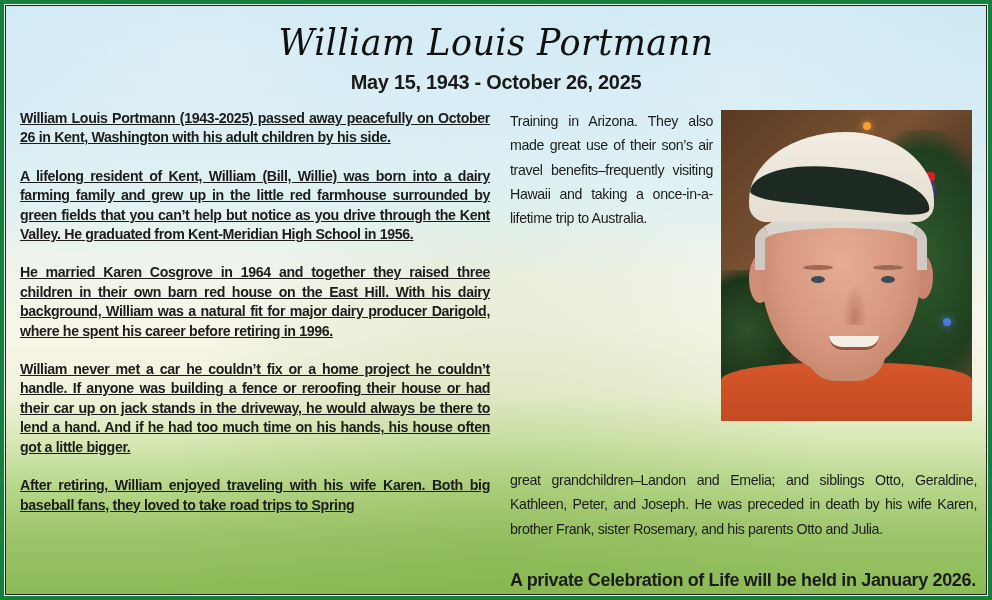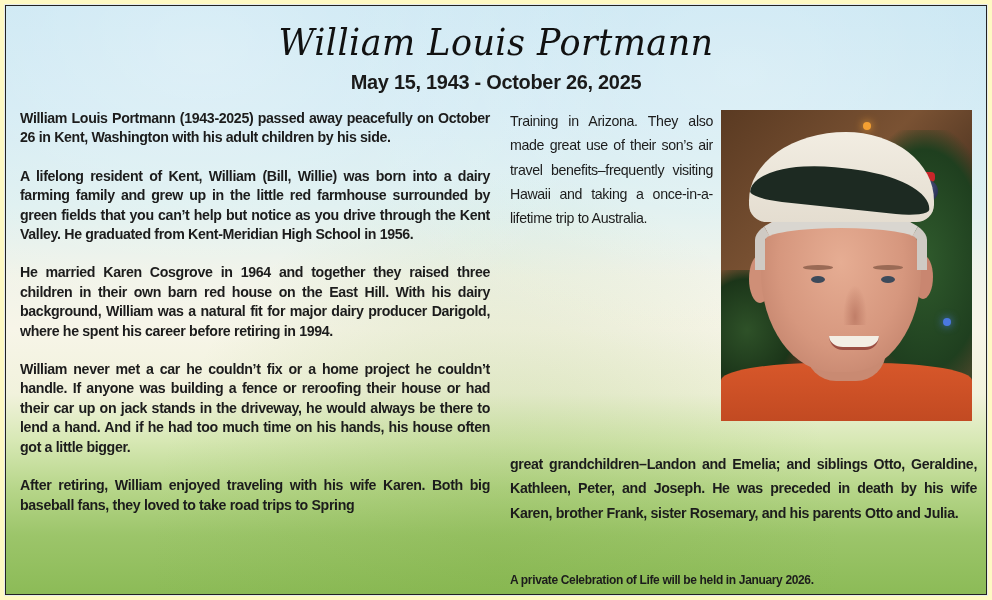--- a/index.html
+++ b/index.html
@@ -1,21 +1,21 @@
 <!DOCTYPE html>
 <html><head>
 <meta charset="utf-8">
 <style>
   * { margin: 0; padding: 0; box-sizing: border-box; }
   html, body { width: 992px; height: 600px; overflow: hidden; background: #1a1a1a; }
   body { font-family: "Liberation Sans", sans-serif; }
 
   .frame {
     position: absolute; left: 0; top: 0; width: 992px; height: 600px;
-    background: #fef9c3;
+    background: #15803d;
     padding: 4px;
   }
   .frame-inner {
     position: relative; width: 100%; height: 100%;
     border: 1px solid #e8ecea;
     padding: 1px;
     background: #222;
   }
   .canvas {
     position: relative; width: 100%; height: 100%;
@@ -61,39 +61,39 @@
     letter-spacing: -0.3px;
     transform: scaleX(0.95);
   }
 
   .col-left {
     position: absolute; left: 14px; top: 103px; width: 470px;
     font-size: 14.2px; line-height: 19.4px; font-weight: bold;
     color: #1c1c1c; text-align: justify;
     letter-spacing: -0.35px;
   }
-  .col-left p { margin-bottom: 19px; }
+  .col-left p { margin-bottom: 19px; text-decoration: underline; }
 
   .col-right-narrow {
     position: absolute; left: 504px; top: 103px; width: 203px;
     font-size: 14.2px; line-height: 24.3px; font-weight: normal;
     color: #1c1c1c; text-align: justify;
     letter-spacing: -0.35px;
   }
   .col-right-narrow p { margin-bottom: 22px; }
 
   .col-right-wide {
-    position: absolute; left: 504px; top: 446px; width: 467px;
-    font-size: 14.2px; line-height: 24.3px; font-weight: bold;
+    position: absolute; left: 504px; top: 462px; width: 467px;
+    font-size: 14.2px; line-height: 24.3px; font-weight: normal;
     color: #1c1c1c; text-align: justify;
     letter-spacing: -0.35px;
   }
   .closing {
     position: absolute; left: 504px; top: 564px; width: 467px;
-    font-size: 12px; line-height: 20px; font-weight: bold;
+    font-size: 18px; line-height: 20px; font-weight: bold;
     color: #1c1c1c; letter-spacing: -0.35px;
   }
 
   .photo {
     position: absolute; left: 715px; top: 104px; width: 251px; height: 311px;
     overflow: hidden;
     background: linear-gradient(135deg, #5a3a22 0%, #7a5233 35%, #4b3220 60%, #3b4a2a 100%);
   }
   .photo .tree {
     position: absolute; right: 0; top: 20px; width: 120px; height: 260px;
@@ -186,21 +186,21 @@
 <div class="frame">
   <div class="frame-inner">
     <div class="canvas">
 
       <div class="title">William Louis Portmann</div>
       <div class="dates">May 15, 1943 - October 26, 2025</div>
 
       <div class="col-left">
         <p>William Louis Portmann (1943-2025) passed away peacefully on October 26 in Kent, Washington with his adult children by his side.</p>
         <p>A lifelong resident of Kent, William (Bill, Willie) was born into a dairy farming family and grew up in the little red farmhouse surrounded by green fields that you can’t help but notice as you drive through the Kent Valley. He graduated from Kent-Meridian High School in 1956.</p>
-        <p>He married Karen Cosgrove in 1964 and together they raised three children in their own barn red house on the East Hill. With his dairy background, William was a natural fit for major dairy producer Darigold, where he spent his career before retiring in 1994.</p>
+        <p>He married Karen Cosgrove in 1964 and together they raised three children in their own barn red house on the East Hill. With his dairy background, William was a natural fit for major dairy producer Darigold, where he spent his career before retiring in 1996.</p>
         <p>William never met a car he couldn’t fix or a home project he couldn’t handle. If anyone was building a fence or reroofing their house or had their car up on jack stands in the driveway, he would always be there to lend a hand. And if he had too much time on his hands, his house often got a little bigger.</p>
         <p>After retiring, William enjoyed traveling with his wife Karen. Both big baseball fans, they loved to take road trips to Spring</p>
       </div>
 
       <div class="col-right-narrow">
         <p>Training in Arizona. They also made great use of their son’s air travel benefits–frequently visiting Hawaii and taking a once-in-a-lifetime trip to Australia.</p>
       </div>
 
       <div class="photo">
         <div class="tree"></div>

